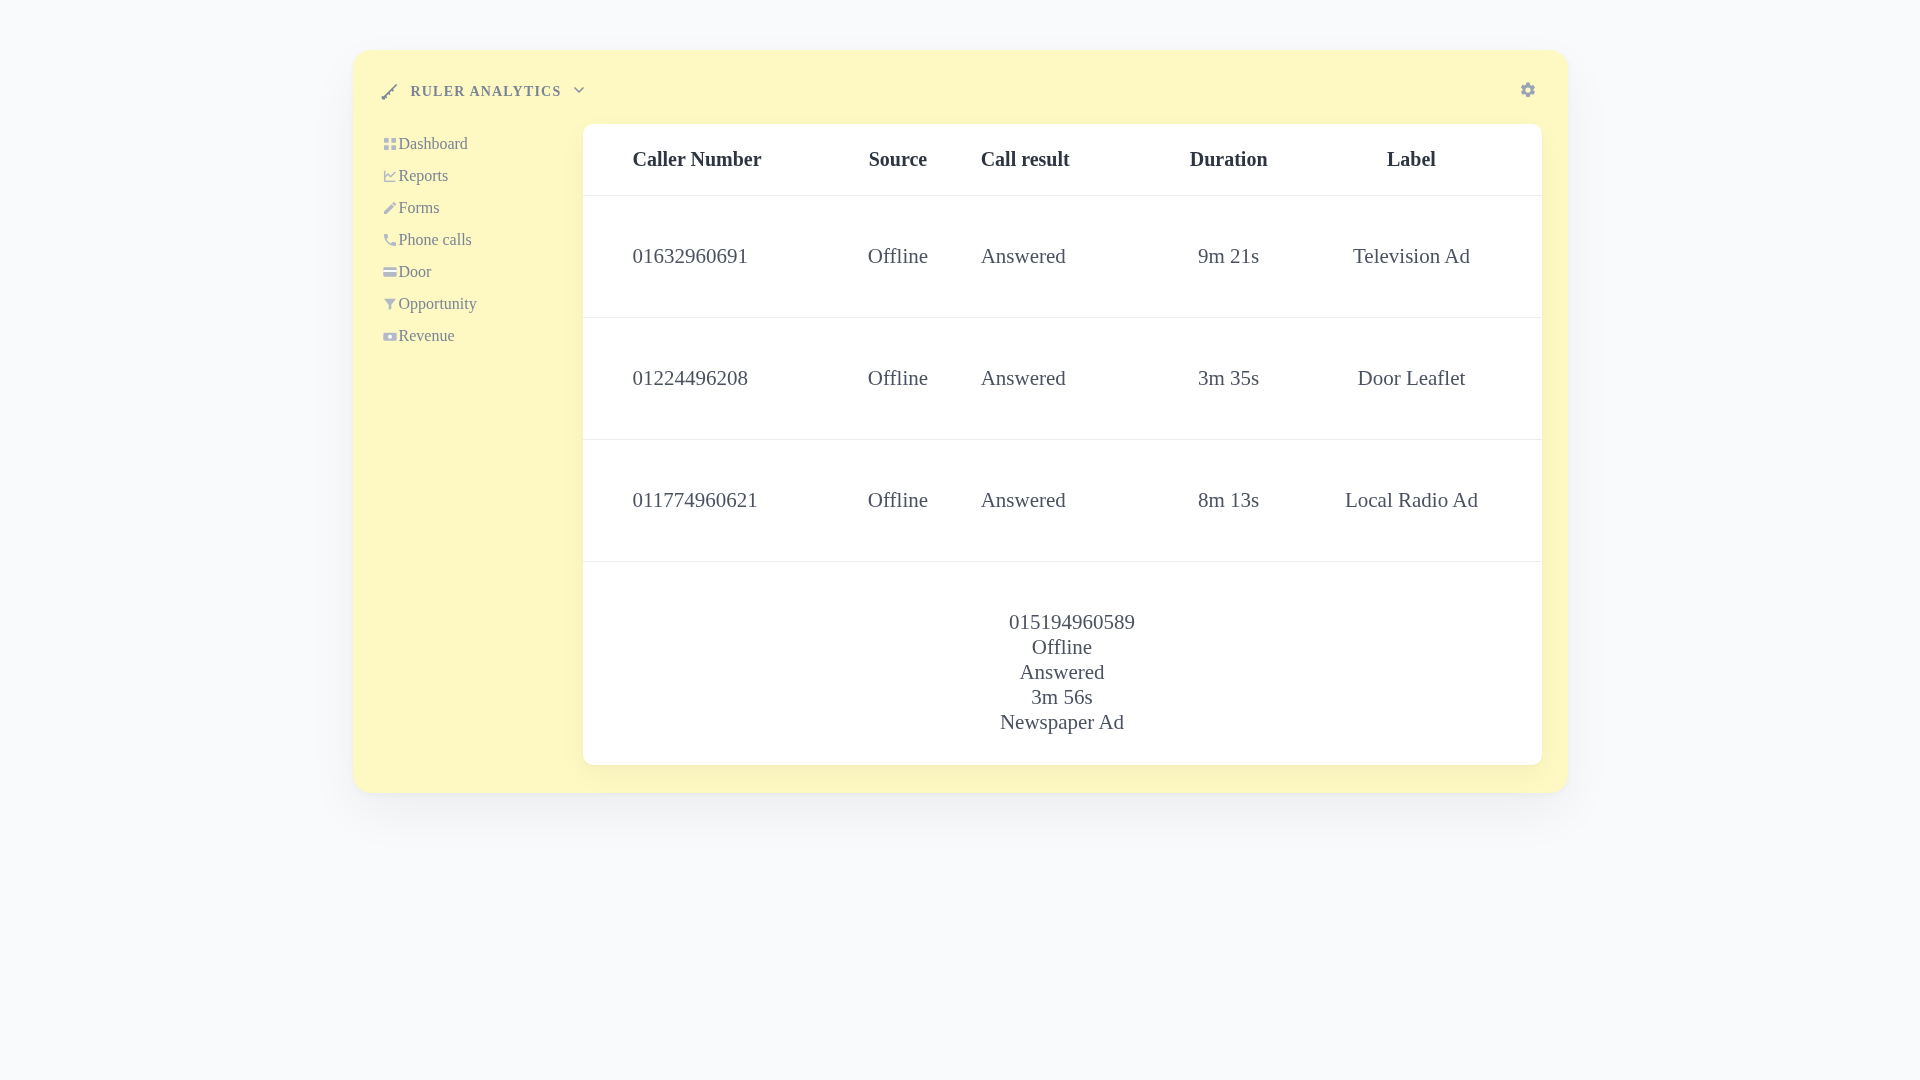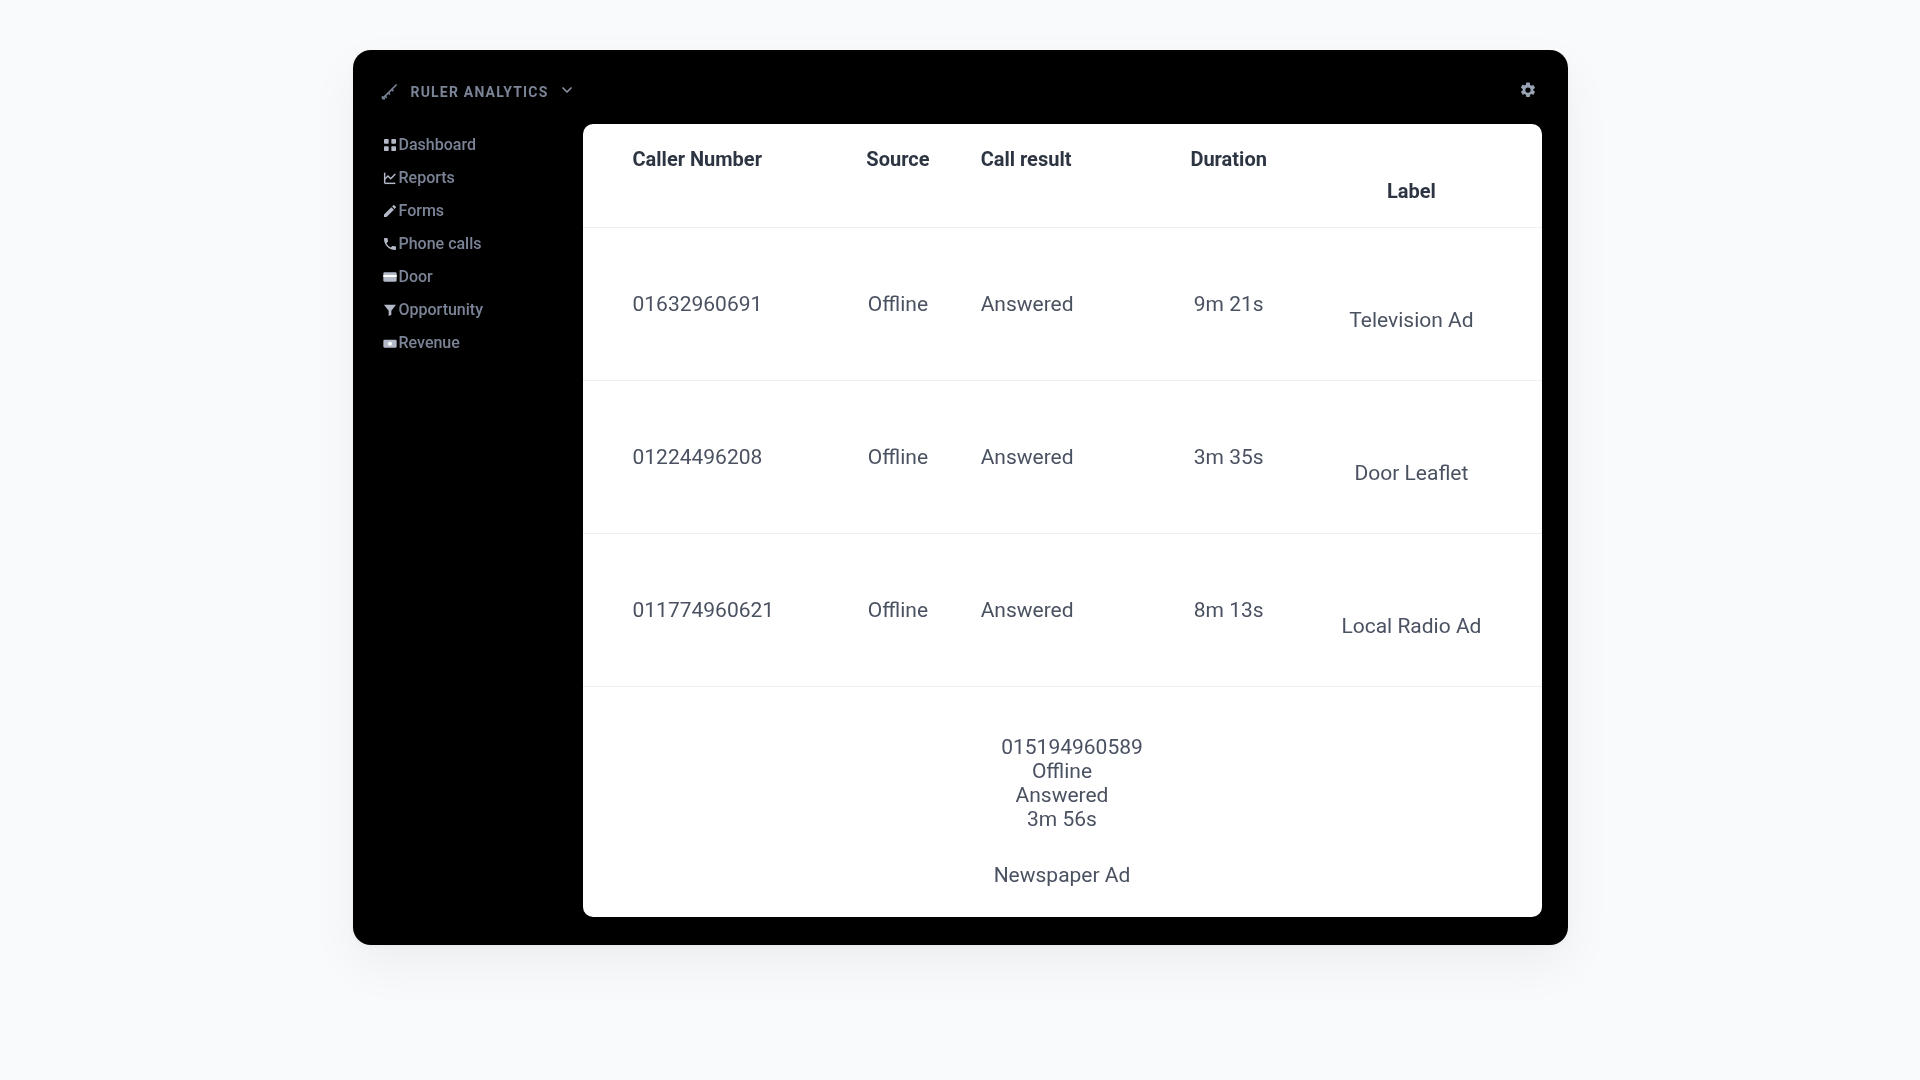--- a/index.html
+++ b/index.html
@@ -13,25 +13,26 @@
       width: 1920px;
       height: 1080px;
       overflow: hidden;
       display: flex;
       align-items: flex-start;
       justify-content: center;
       padding-top: 50px;
     }
     .app-card {
       width: 1215px;
-      background: #000000;
+      background: #fef9c3;
       border-radius: 18px;
       box-shadow: 0 20px 50px rgba(0,0,0,0.05), 0 2px 6px rgba(0,0,0,0.03);
       padding: 28px 26px 28px 26px;
       position: relative;
+      font-family: Liberation Serif, serif;
     }
     .header-row {
       display: flex;
       align-items: center;
       justify-content: space-between;
       margin-bottom: 18px;
     }
     .brand {
       display: flex;
       align-items: center;
@@ -111,21 +112,21 @@
       color: #2e3542;
       font-weight: 700;
       font-size: 20px;
       line-height: 1.35;
       text-align: center;
     }
     .col-caller { flex: 1.05; text-align: left; padding-left: 20px; }
     .col-source  { flex: 0.95; text-align: center; }
     .col-result  { flex: 0.95; text-align: left; }
     .col-duration{ flex: 0.95; text-align: center; }
-    .col-label   { flex: 1.15; text-align: center; margin-top: 32px; }
+    .col-label   { flex: 1.15; text-align: center; }
     .row {
       display: flex;
       align-items: center;
       border-bottom: 1px solid #eceef2;
       padding: 48px 30px;
     }
     .row:last-child {
       border-bottom: none;
       padding-bottom: 30px;
       flex-direction: column;

